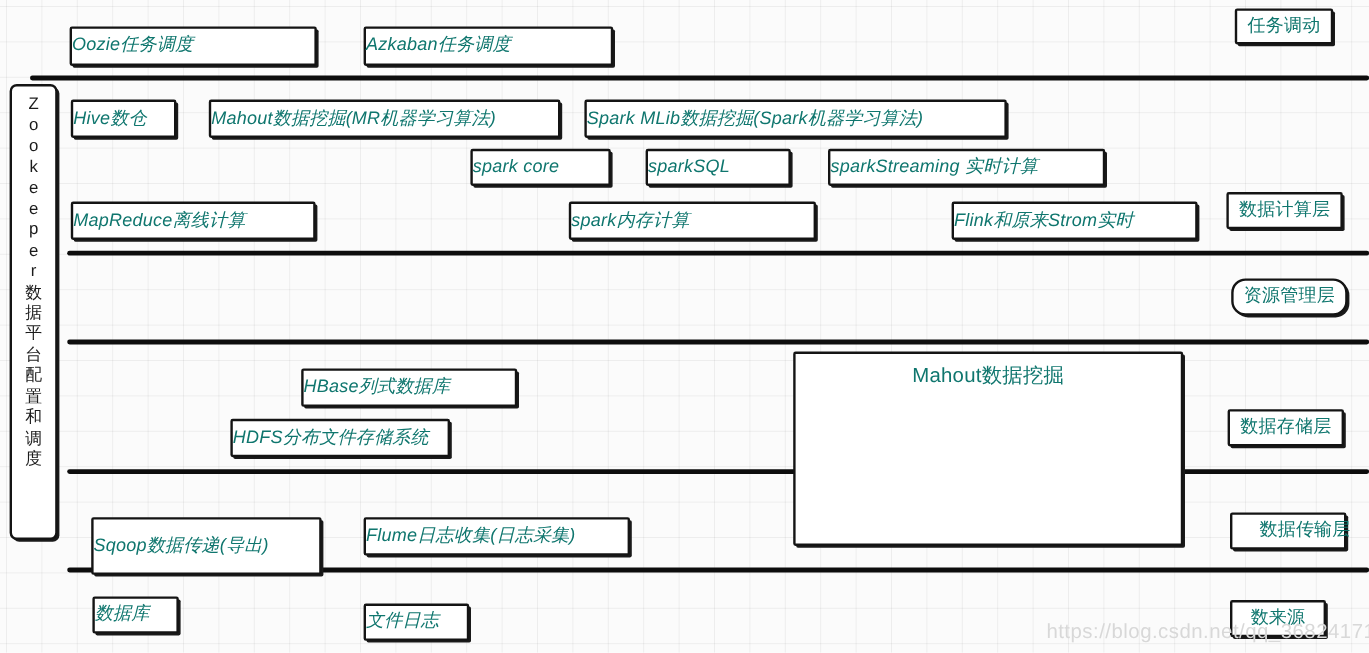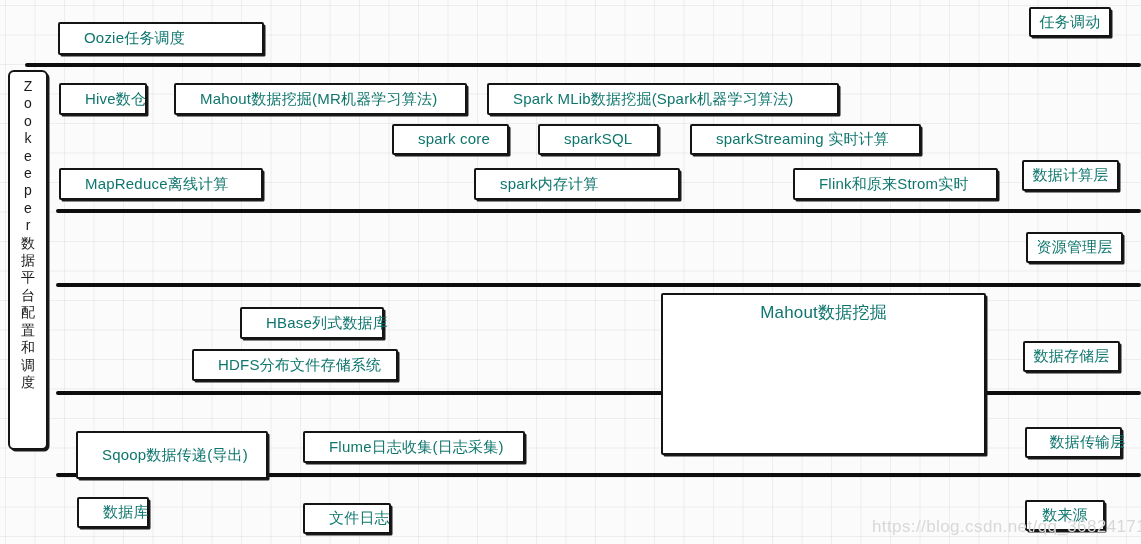--- a/index.html
+++ b/index.html
@@ -35,21 +35,22 @@
     align-items: center;
     justify-content: center;
     color: #0f766e;
     font-size: 15px;
     line-height: 1.1;
     white-space: nowrap;
     letter-spacing: 0.2px;
   }
   .box.left-align {
     justify-content: flex-start;
-    padding-left: 24px;
+    padding-left: 0;
+    font-style: italic;
   }
   .box.top-align {
     align-items: flex-start;
     padding-top: 9px;
   }
   .divider {
     position: absolute;
     height: 4px;
     background: #0d0d0d;
     border-radius: 2px;
@@ -114,47 +115,48 @@
     <span class="vchar">平</span>
     <span class="vchar">台</span>
     <span class="vchar">配</span>
     <span class="vchar">置</span>
     <span class="vchar">和</span>
     <span class="vchar">调</span>
     <span class="vchar">度</span>
   </div>
 
   <div class="box left-align" style="left:58px; top:22px; width:206px; height:33px;">Oozie任务调度</div>
+  <div class="box left-align" style="left:303px; top:22px; width:208px; height:33px;">Azkaban任务调度</div>
 
   <div class="box left-align" style="left:59px; top:83px; width:88px; height:32px;">Hive数仓</div>
   <div class="box left-align" style="left:174px; top:83px; width:293px; height:32px;">Mahout数据挖掘(MR机器学习算法)</div>
   <div class="box left-align" style="left:487px; top:83px; width:352px; height:32px;">Spark MLib数据挖掘(Spark机器学习算法)</div>
 
   <div class="box left-align" style="left:392px; top:124px; width:117px; height:31px;">spark core</div>
   <div class="box left-align" style="left:538px; top:124px; width:121px; height:31px;">sparkSQL</div>
   <div class="box left-align" style="left:690px; top:124px; width:231px; height:31px;">sparkStreaming 实时计算</div>
 
   <div class="box left-align" style="left:474px; top:168px; width:206px; height:32px;">spark内存计算</div>
   <div class="box left-align" style="left:59px; top:168px; width:204px; height:32px;">MapReduce离线计算</div>
   <div class="box left-align" style="left:793px; top:168px; width:205px; height:32px;">Flink和原来Strom实时</div>
 
 
-  <div class="box left-align" style="left:240px; top:307px; width:144px; height:32px;">HBase列式数据库</div>
-  <div class="box left-align" style="left:192px; top:349px; width:206px; height:32px;">HDFS分布文件存储系统</div>
+  <div class="box left-align" style="left:251px; top:307px; width:180px; height:32px;">HBase列式数据库</div>
+  <div class="box left-align" style="left:192px; top:349px; width:183px; height:32px;">HDFS分布文件存储系统</div>
 
   <div class="box top-align" style="left:661px; top:293px; width:325px; height:162px; font-size:17px;">Mahout数据挖掘</div>
 
   <div class="box left-align" style="left:76px; top:431px; width:192px; height:48px;">Sqoop数据传递(导出)</div>
   <div class="box left-align" style="left:303px; top:431px; width:222px; height:32px;">Flume日志收集(日志采集)</div>
 
   <div class="box left-align" style="left:77px; top:497px; width:72px; height:31px;">数据库</div>
   <div class="box left-align" style="left:303px; top:503px; width:88px; height:31px;">文件日志</div>
 
   <div class="box sidebox" style="left:1029px; top:7px; width:82px; height:30px;">任务调动</div>
   <div class="box sidebox" style="left:1022px; top:160px; width:97px; height:31px;">数据计算层</div>
-  <div class="box sidebox" style="left:1026px; top:232px; width:97px; height:31px;">资源管理层</div>
+  <div class="box sidebox" style="left:1026px; top:232px; width:97px; height:31px;border-radius:12px;">资源管理层</div>
   <div class="box sidebox" style="left:1023px; top:341px; width:97px; height:31px;">数据存储层</div>
   <div class="box sidebox" style="left:1025px; top:427px; width:97px; height:31px;padding-left:28px;">数据传输层</div>
   <div class="box sidebox" style="left:1025px; top:500px; width:80px; height:31px;">数来源</div>
 
   <div class="watermark" style="left:872px; top:517px;">https://blog.csdn.net/qq_36824171</div>
 
 </div>
 
 </body></html>

